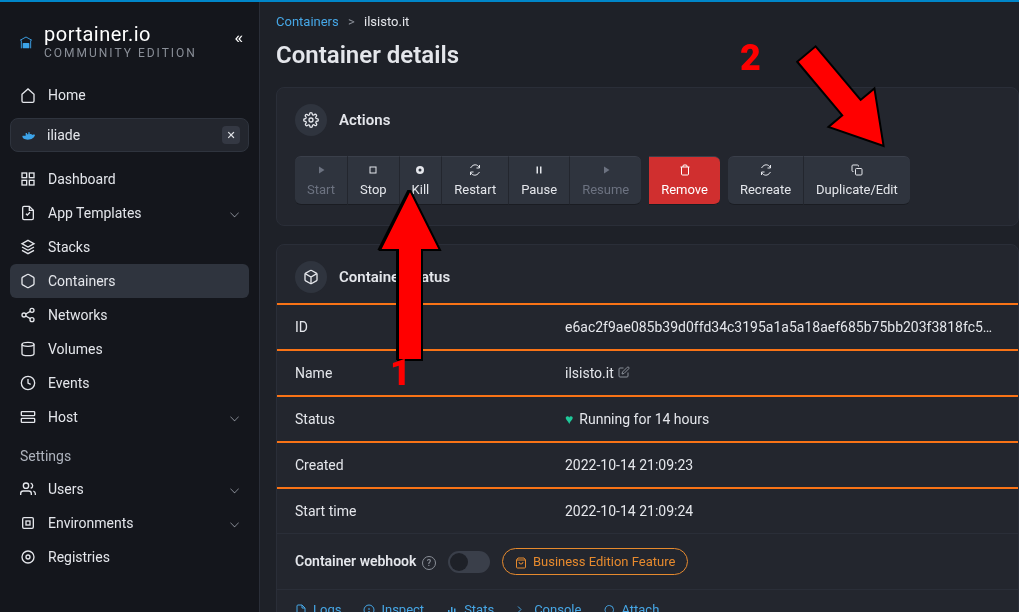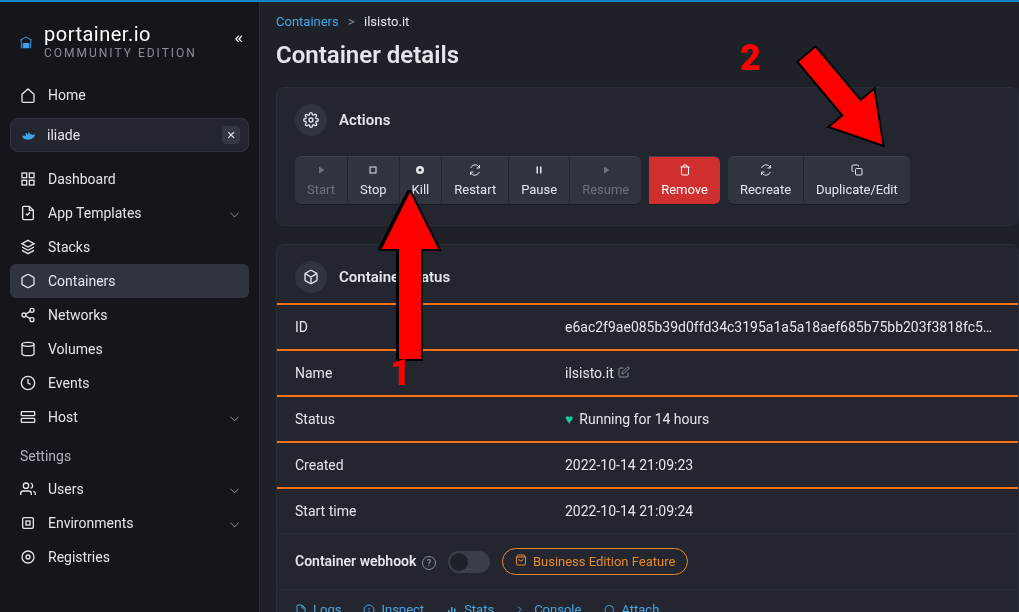--- a/index.html
+++ b/index.html
@@ -52,21 +52,21 @@
   .row { display: flex; padding: 14px 18px; border-top: 2px solid #f97316; font-size: 14px; }
   .row-key { width: 270px; color: #e4e6eb; }
   .row-key.bold { font-weight:600;}
   .row-val { flex: 1; color: #e4e6eb; overflow:hidden; text-overflow:ellipsis; white-space:nowrap;}
   .heart { color:#1fc99a; margin-right:6px;}
   .edit-icon { margin-left:4px; color:#8a8f98; cursor:pointer;}
   .webhook-row { display:flex; align-items:center; gap:12px; padding: 14px 18px; border-top:1px solid #2a2e38;}
   .help-icon { width:14px;height:14px;border:1px solid #8a8f98;border-radius:50%;display:inline-flex;align-items:center;justify-content:center;font-size:9px;color:#8a8f98;margin-left:2px;}
   .toggle { width:42px;height:22px;background:#3a3f4a;border-radius:11px;position:relative;cursor:pointer;}
   .toggle-knob { width:18px;height:18px;background:#1e2128;border-radius:50%;position:absolute;top:2px;left:2px;}
-  .be-pill { border:1px solid #e68a2e;color:#e68a2e;border-radius:16px;padding:5px 12px;font-size:13px;display:flex;align-items:flex-start;gap:6px;cursor:pointer;}
+  .be-pill { border:1px solid #e68a2e;color:#e68a2e;border-radius:16px;padding:5px 12px;font-size:13px;display:flex;align-items:flex-end;gap:6px;cursor:pointer;}
   .tab-links { display:flex; gap:22px; padding: 12px 18px 16px; border-top:1px solid #2a2e38;}
   .tab-link { color:#46a7e6; font-size:13px; display:flex; align-items:center; gap:6px; cursor:pointer;}
   
   .anno { position:absolute; pointer-events:none; z-index:50;}
   .anno-num { font-size:36px; font-weight:900; fill:#ff0000; }
 </style>
 </head>
 <body>
 
 <div class="topbar"></div>

